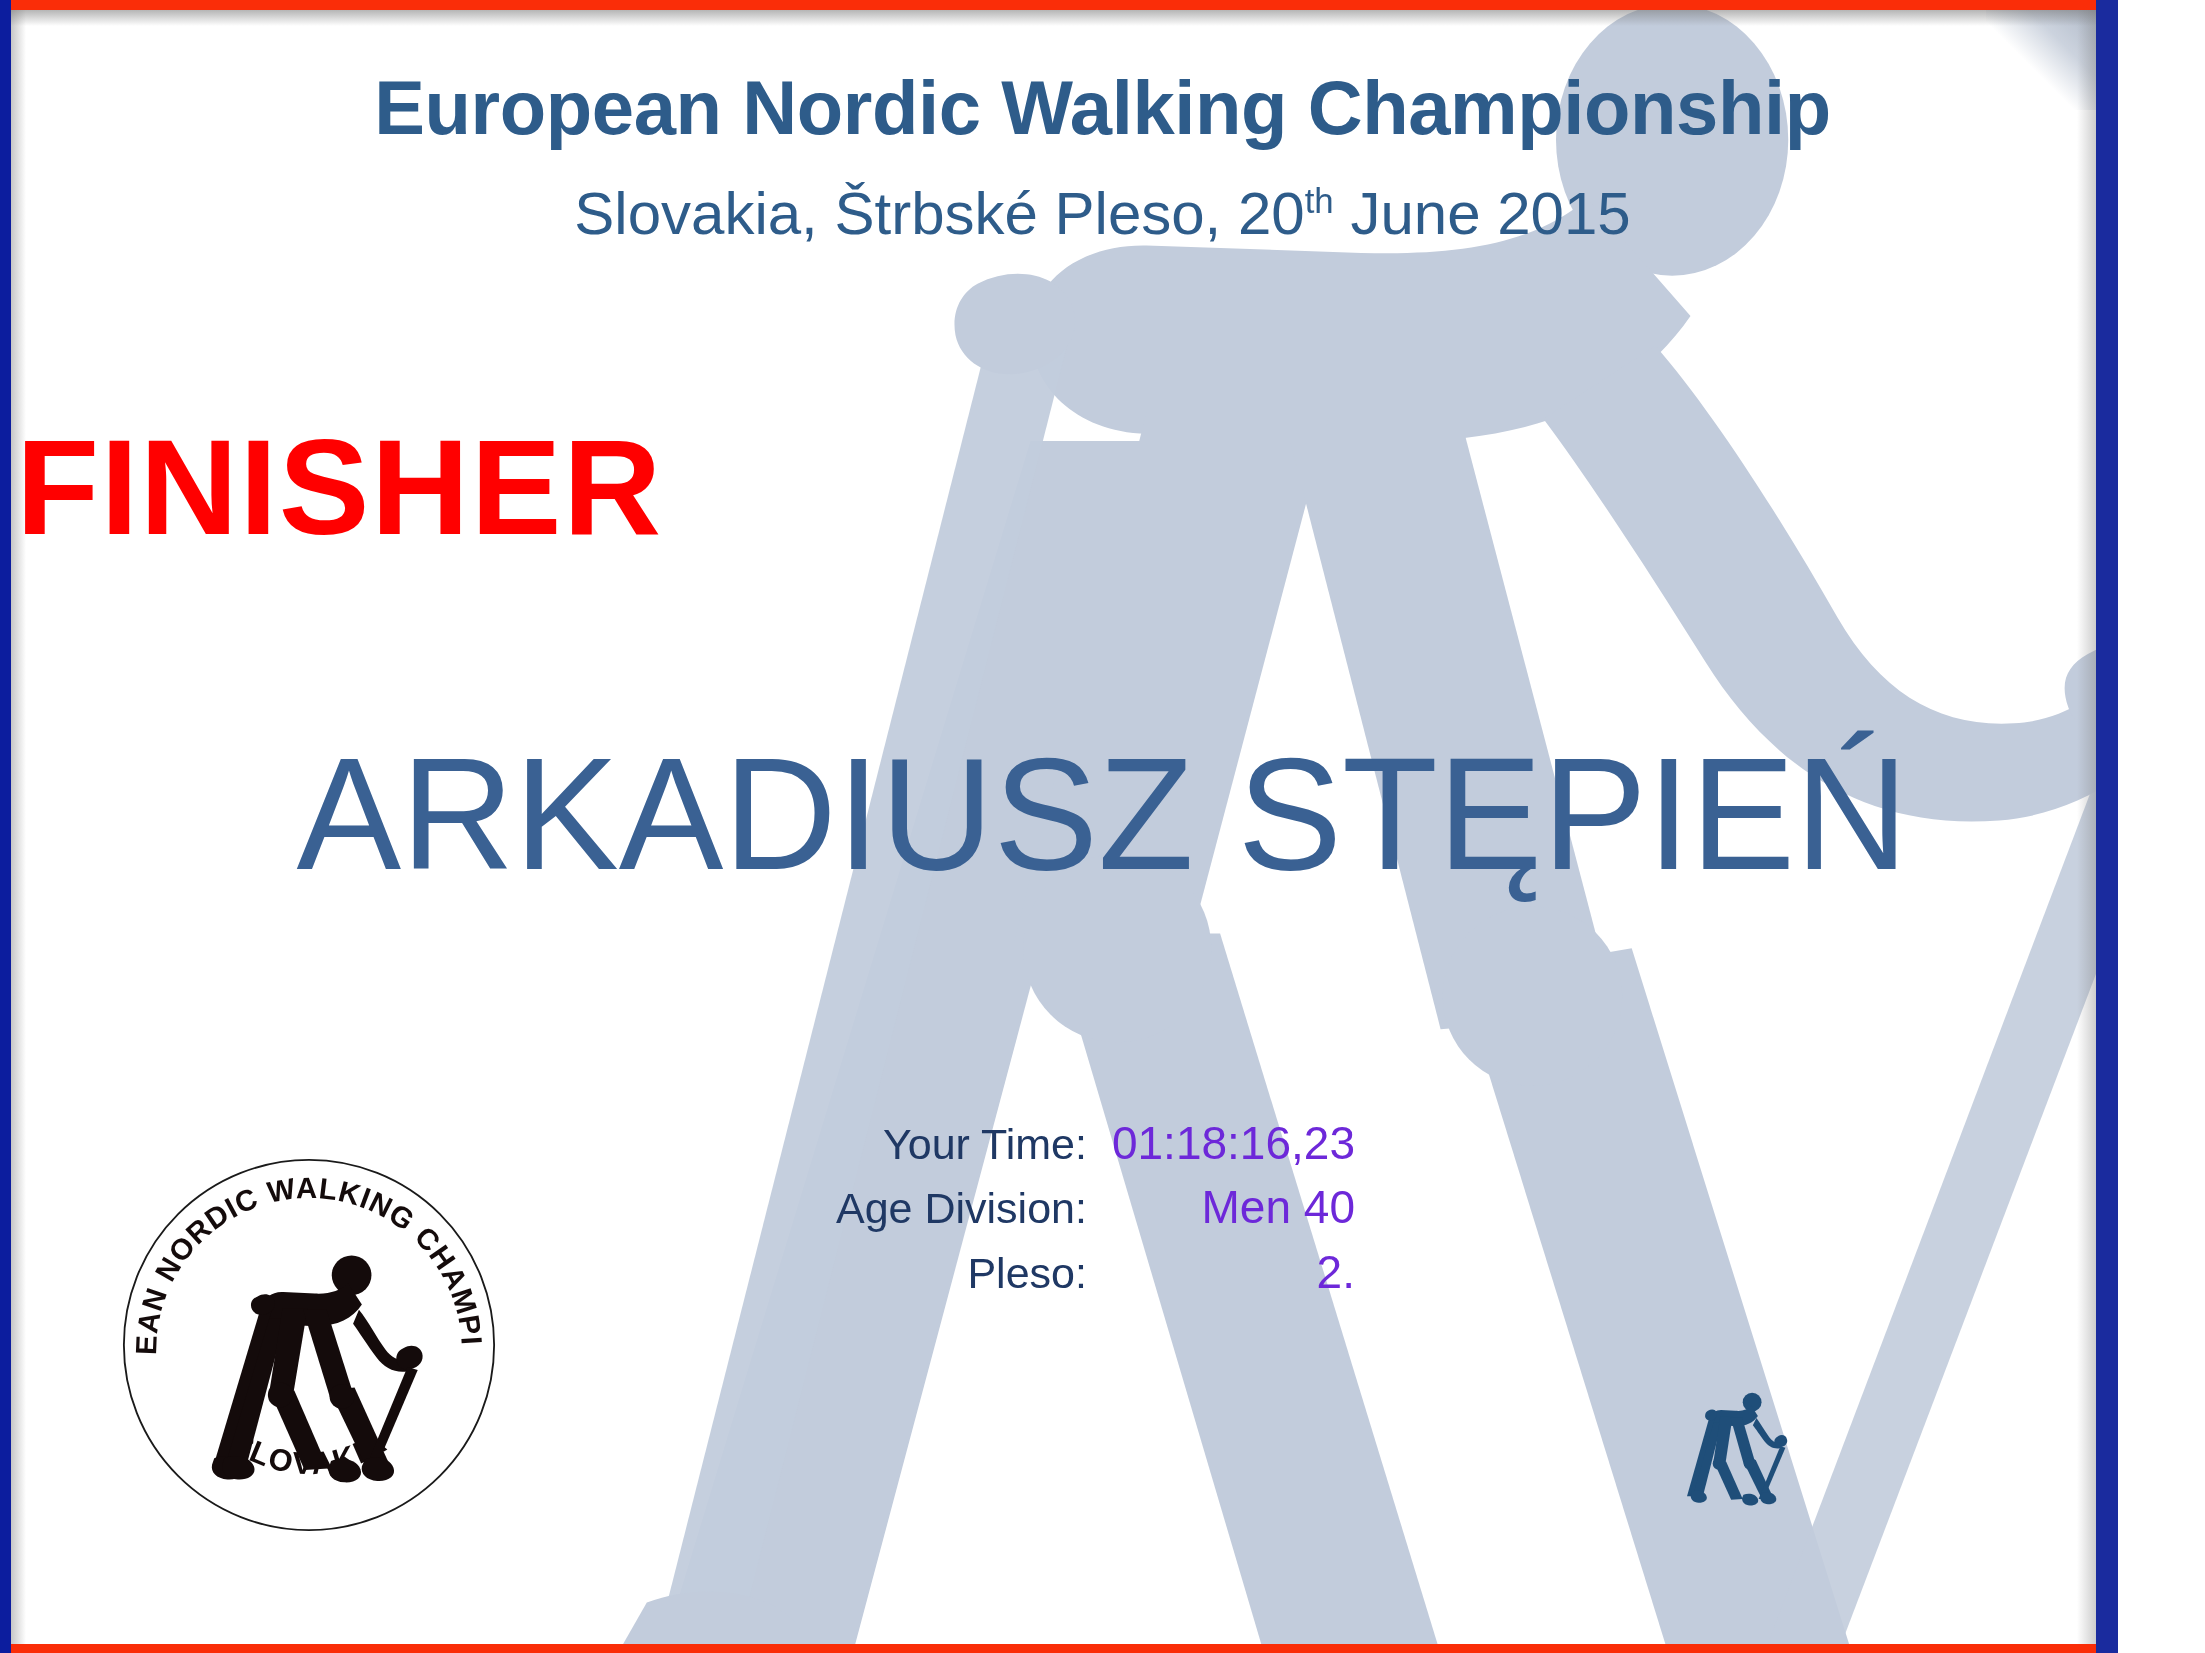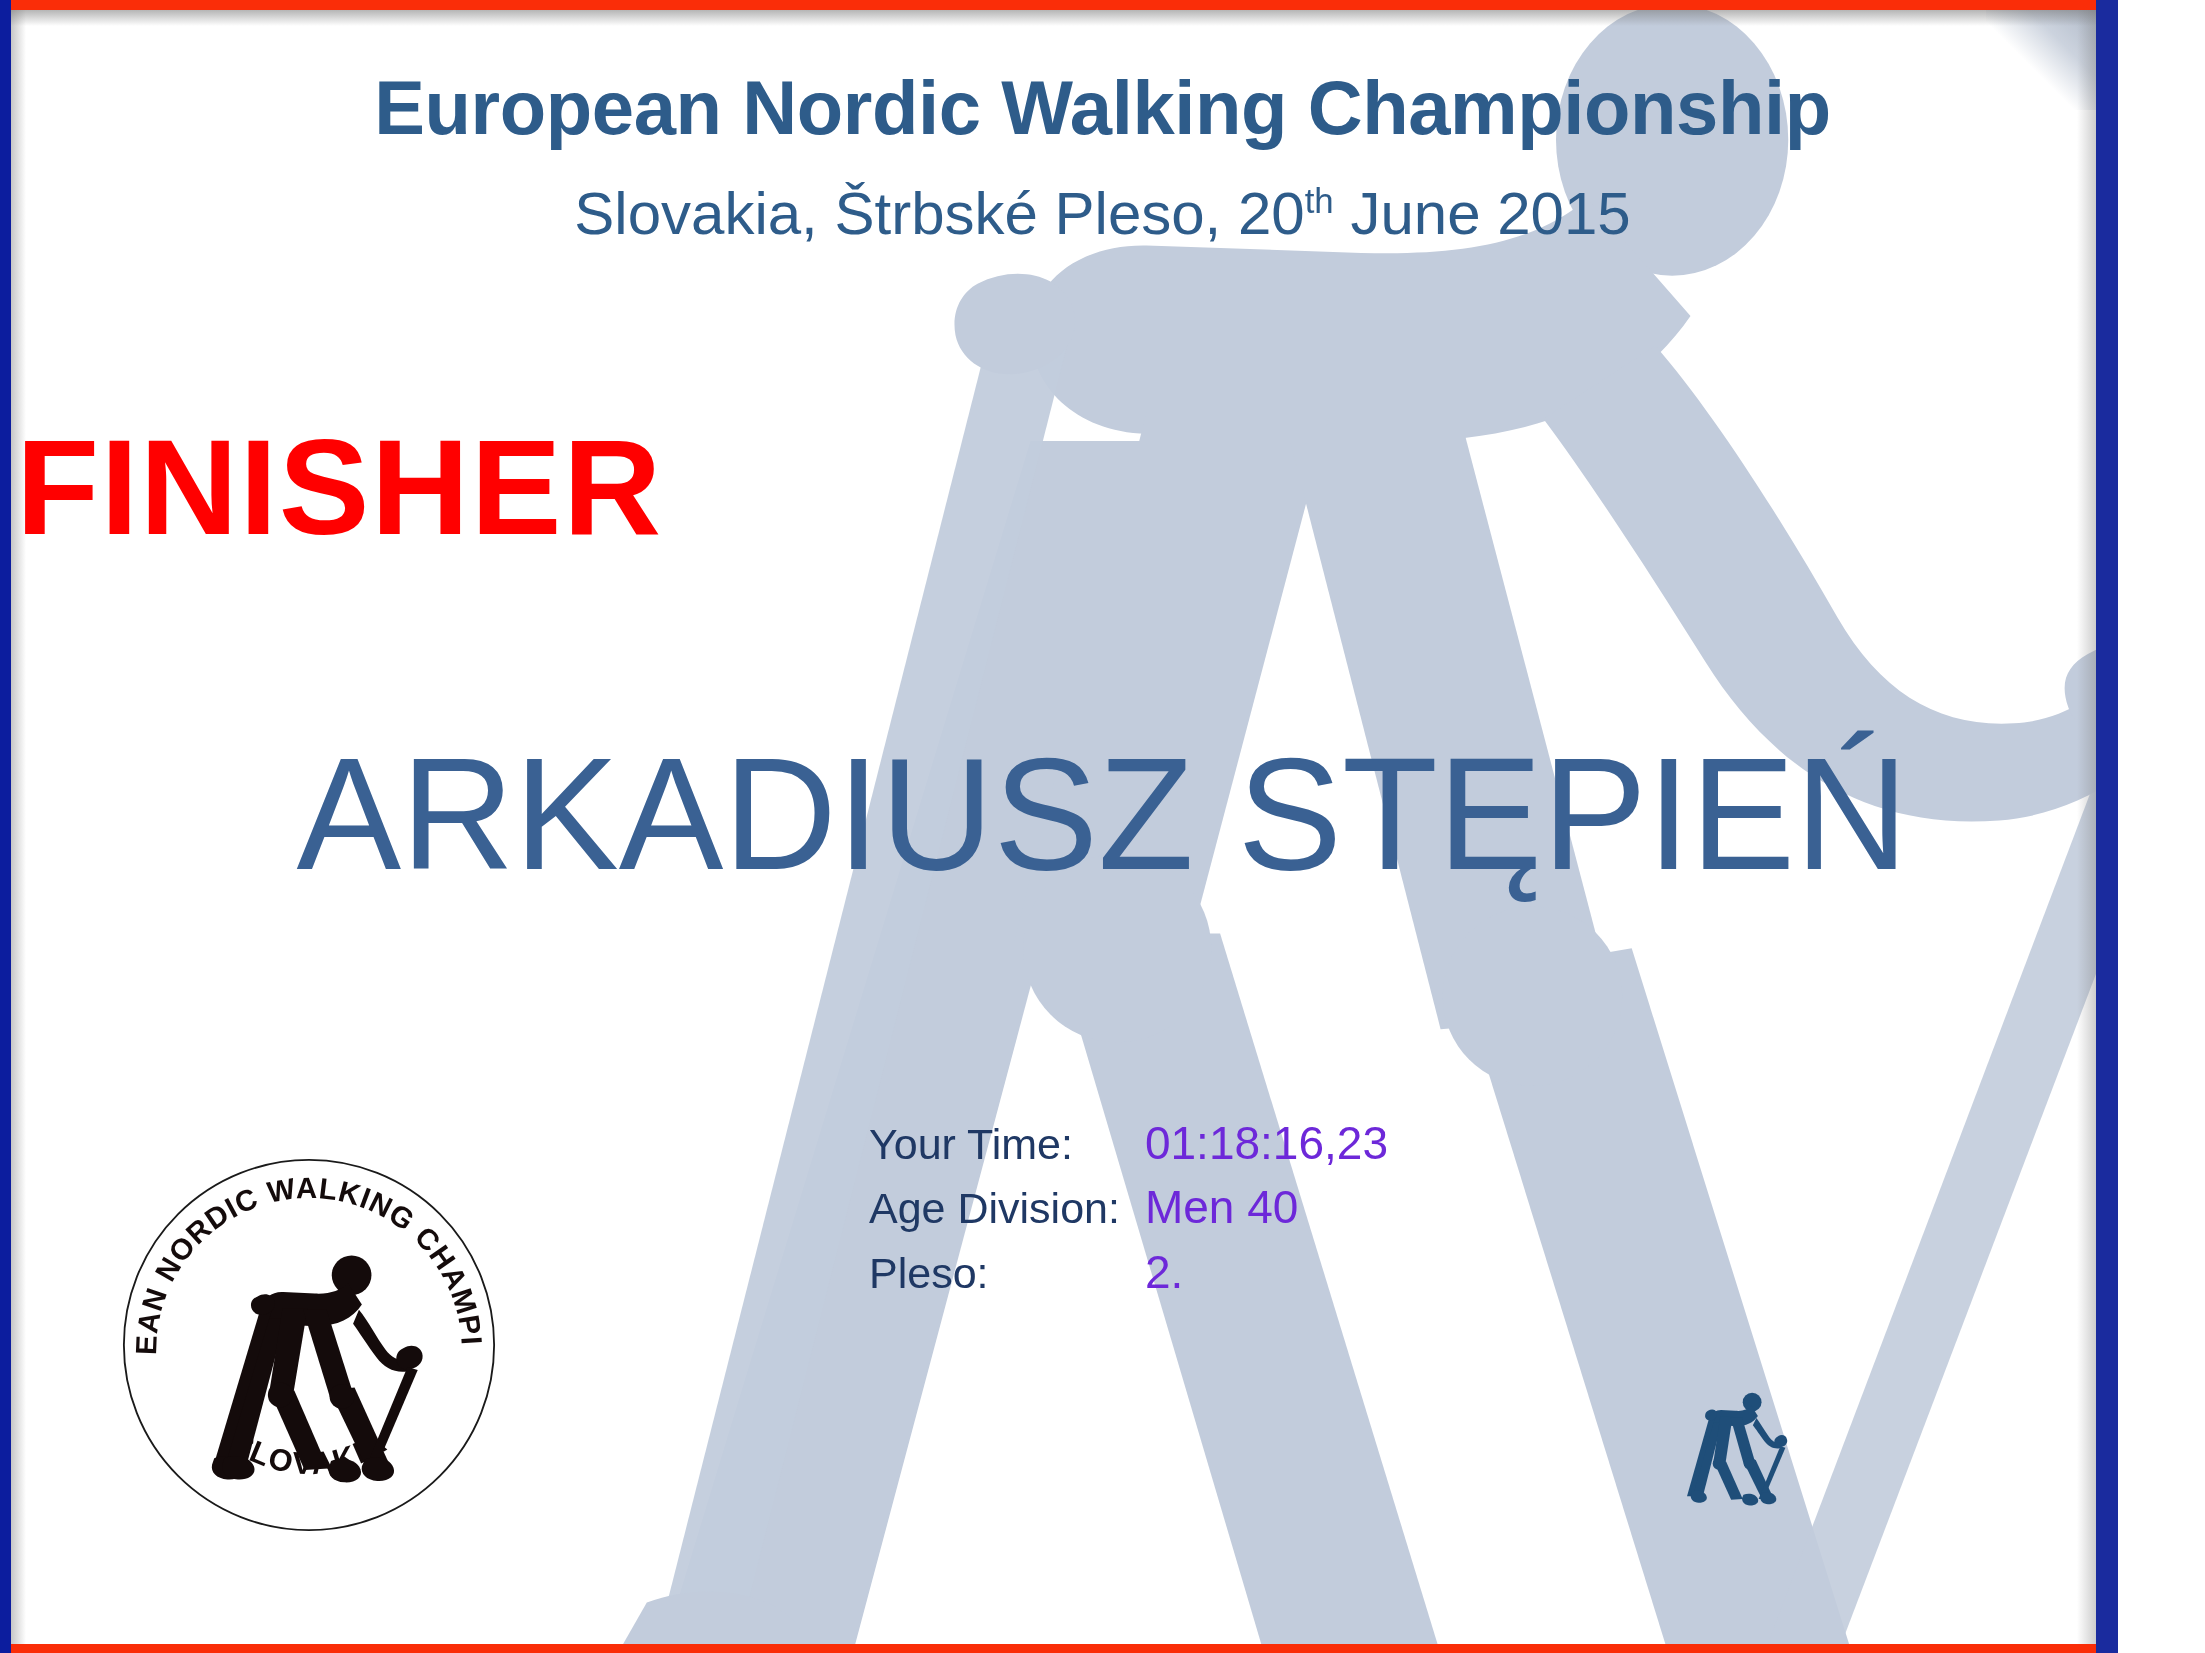--- a/index.html
+++ b/index.html
@@ -155,23 +155,24 @@
     font-weight: normal;
     color: #3A6193;
     line-height: 1.18;
     white-space: nowrap;
     transform: scaleX(0.98);
   }
 
   
   .results {
     position: absolute;
-    left: 869px;
+    left: 836px;
     top: 1111px;
     z-index: 25;
+    text-align: right;
   }
   .results table {
     border-collapse: collapse;
   }
   .results td {
     padding: 0;
     vertical-align: baseline;
     line-height: 1.40;
     white-space: nowrap;
   }

